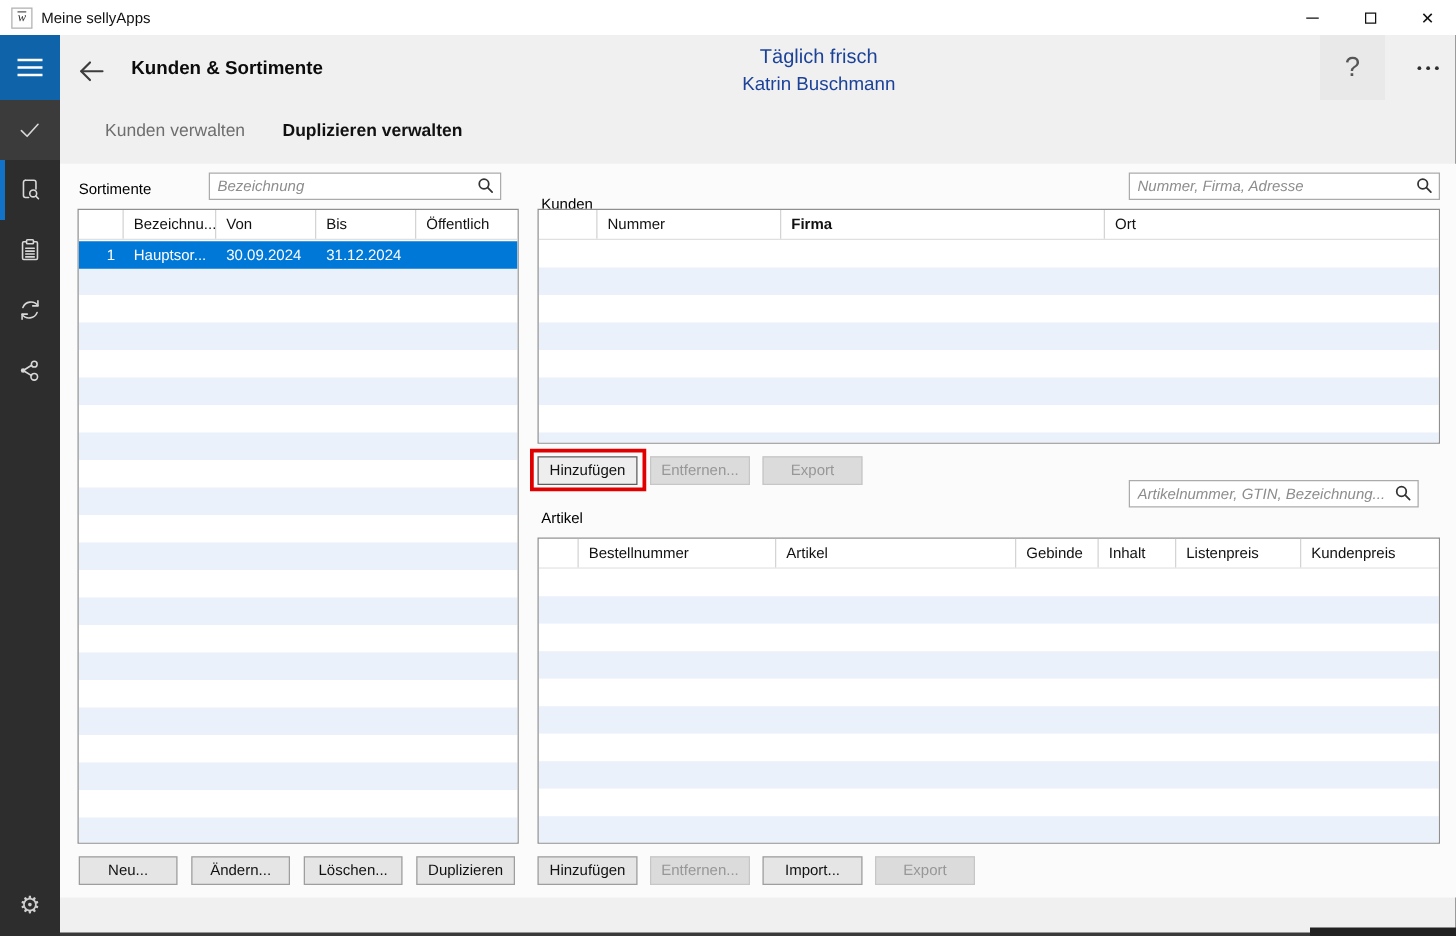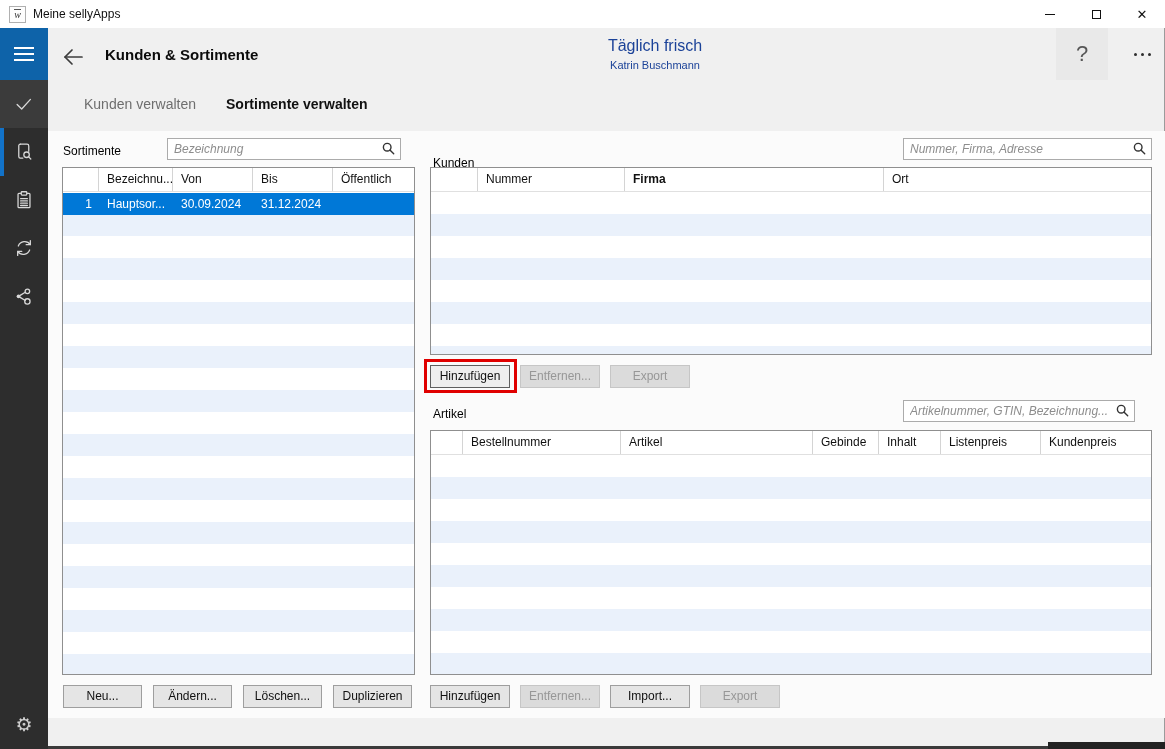--- a/index.html
+++ b/index.html
@@ -32,21 +32,21 @@
   .navitem svg { stroke:#d8d8d8; fill:none; stroke-width:1.4; stroke-linecap:round; stroke-linejoin:round; }
   .gearitem { position:absolute; left:0; bottom:2px; width:48px; height:46px; display:flex; align-items:center; justify-content:center;
               font-size:19px; color:#cfcfcf; }
 
   
   .backbtn { position:absolute; left:58px; top:42px; width:30px; height:30px; display:flex; align-items:center; justify-content:center; }
   .backbtn svg { stroke:#3c3c3c; fill:none; stroke-width:1.7; stroke-linecap:round; stroke-linejoin:round; }
   .ptitle { position:absolute; left:105px; top:46px; font-size:15px; font-weight:bold; color:#0b0b0b; }
   .userblock { position:absolute; left:500px; top:37px; width:310px; text-align:center; }
   .acct { font-size:16px; color:#1b4298; }
-  .uname { font-size:11px; color:#1b4298; margin-top:4px; }
+  .uname { font-size:15px; color:#1b4298; margin-top:4px; }
   .helpbtn { position:absolute; left:1056px; top:28px; width:52px; height:52px; background:#e9e9e9;
              display:flex; align-items:center; justify-content:center; font-size:22px; color:#565656; }
   .morebtn { position:absolute; left:1120px; top:28px; width:45px; height:52px; display:flex; gap:4px;
              align-items:center; justify-content:center; }
   .morebtn i { width:3px; height:3px; border-radius:50%; background:#2e2e2e; display:block; }
   .tab { position:absolute; top:96px; font-size:14px; color:#6e6e6e; }
   .tab.active { font-weight:bold; color:#111; }
   .tab-k { left:84px; } .tab-s { left:226px; }
 
   
@@ -173,21 +173,21 @@
   </div>
   <div class="morebtn">
     <span style="display:flex;gap:4px;">
         <i></i>
         <i></i>
         <i></i>
       </span>
   </div>
 
   <div class="tab tab-k">Kunden verwalten</div>
-  <div class="tab tab-s active">Sortimente verwalten</div>
+  <div class="tab tab-s active">Duplizieren verwalten</div>
 
   <div class="content-bg"></div>
 
   <div class="plabel" style="left:63px; top:144px;">Sortimente</div>
   <div class="searchwrap" style="left:167px; top:138px; width:234px;">
     <input type="text" placeholder="Bezeichnung" style="">
     <svg width="13" height="13" viewBox="0 0 14 14">
       <circle cx="5.6" cy="5.6" r="4.1"></circle>
         <line x1="8.8" y1="8.8" x2="12.6" y2="12.6"></line>
     </svg>
@@ -262,21 +262,21 @@
         <div class="grow"></div>
         <div class="grow alt"></div>
       </div>
   </div>
   <div class="annotation"></div>
   <div class="btn w80 focused" style="left:430px; top:365px;">Hinzufügen</div>
   <div class="btn w80 disabled" style="left:520px; top:365px;">Entfernen...</div>
   <div class="btn w80 disabled" style="left:610px; top:365px;">Export</div>
 
   <div class="plabel" style="left:433px; top:407px;">Artikel</div>
-  <div class="searchwrap" style="left:903px; top:400px; width:232px;">
+  <div class="searchwrap" style="left:903px; top:384px; width:232px;">
     <input type="text" placeholder="Artikelnummer, GTIN, Bezeichnung..." style="">
     <svg width="13" height="13" viewBox="0 0 14 14">
       <circle cx="5.6" cy="5.6" r="4.1"></circle>
         <line x1="8.8" y1="8.8" x2="12.6" y2="12.6"></line>
     </svg>
   </div>
   <div class="gtable" style="left:430px; top:430px; width:722px; height:245px;">
     <div class="ghead">
         <div class="ghcell" style="width: 32px;"></div>
         <div class="ghcell" style="width: 158px;">Bestellnummer</div>

